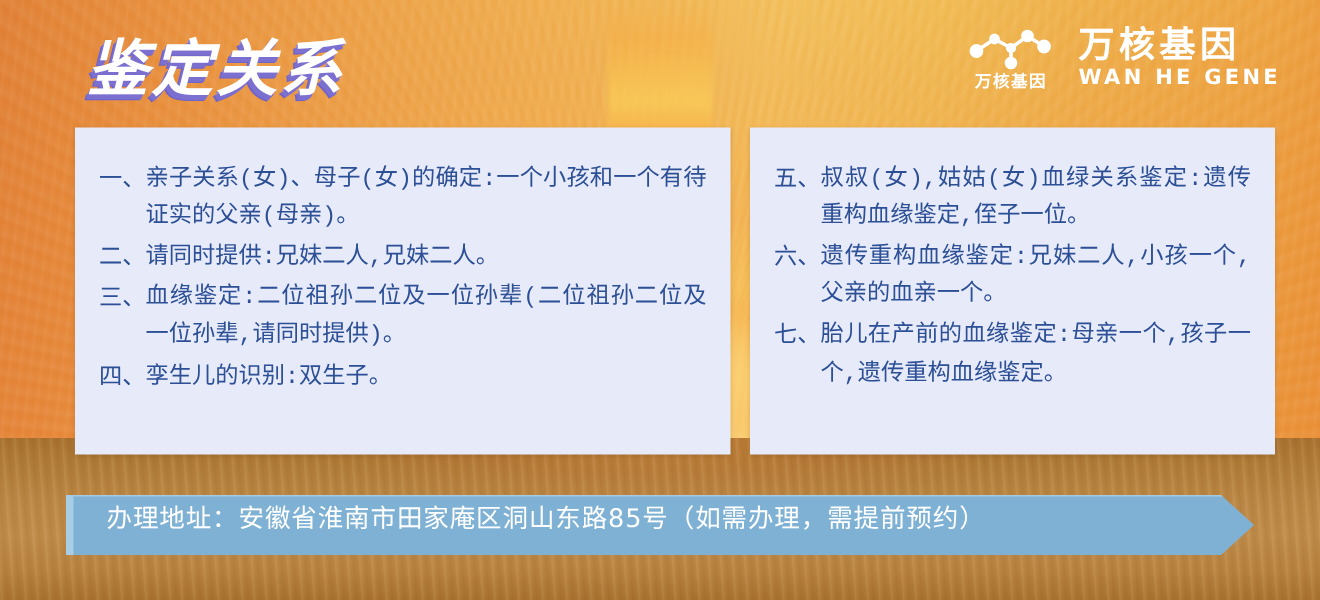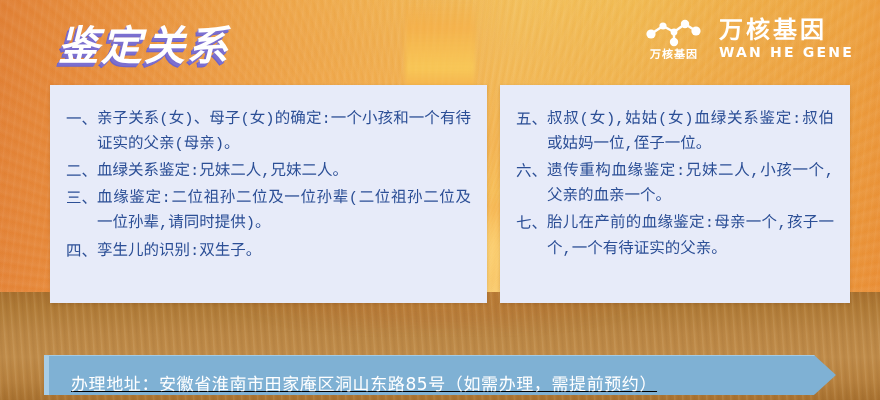--- a/index.html
+++ b/index.html
@@ -257,33 +257,32 @@
   .item-text {
     flex: 1 1 auto;
     text-align: justify;
     font-family: Liberation Mono, monospace;
   }
 
   
   .ribbon {
     position: absolute;
     left: 44px;
-    top: 355px;
+    top: 330px;
     width: 792px;
     height: 40px;
     background: #7fb1d4;
     border-left: 5px solid #a8cde6;
     border-top: 1px solid #a5cbe4;
     box-sizing: border-box;
     display: flex;
-    align-items: flex-end;
+    align-items: flex-start;
     -webkit-clip-path: polygon(0 0, calc(100% - 22px) 0, 100% 50%, calc(100% - 22px) 100%, 0 100%);
     clip-path: polygon(0 0, calc(100% - 22px) 0, 100% 50%, calc(100% - 22px) 100%, 0 100%);
     box-shadow: 0 2px 4px rgba(80,45,15,0.22);
-    text-decoration: underline;
   }
 
   .ribbon-text {
     color: #ffffff;
     font-size: 17px;
     letter-spacing: 0.6px;
     padding-left: 22px;
     white-space: nowrap;
   }
 </style>
@@ -340,44 +339,44 @@
 
   <div class="panels">
 
     <div class="panel panel-left">
       <div class="item">
         <span class="item-marker">一、</span>
         <span class="item-text">亲子关系(女)、母子(女)的确定:一个小孩和一个有待证实的父亲(母亲)。</span>
       </div>
       <div class="item">
         <span class="item-marker">二、</span>
-        <span class="item-text">血绿关系鉴定:兄妹二人,兄妹二人。</span>
+        <span class="item-text">请同时提供:兄妹二人,兄妹二人。</span>
       </div>
       <div class="item">
         <span class="item-marker">三、</span>
         <span class="item-text">血缘鉴定:二位祖孙二位及一位孙辈(二位祖孙二位及一位孙辈,请同时提供)。</span>
       </div>
       <div class="item">
         <span class="item-marker">四、</span>
         <span class="item-text">孪生儿的识别:双生子。</span>
       </div>
     </div>
 
     <div class="panel panel-right">
       <div class="item">
         <span class="item-marker">五、</span>
-        <span class="item-text">叔叔(女),姑姑(女)血绿关系鉴定:叔伯或姑妈一位,侄子一位。</span>
+        <span class="item-text">叔叔(女),姑姑(女)血绿关系鉴定:遗传重构血缘鉴定,侄子一位。</span>
       </div>
       <div class="item">
         <span class="item-marker">六、</span>
         <span class="item-text">遗传重构血缘鉴定:兄妹二人,小孩一个,父亲的血亲一个。</span>
       </div>
       <div class="item">
         <span class="item-marker">七、</span>
-        <span class="item-text">胎儿在产前的血缘鉴定:母亲一个,孩子一个,一个有待证实的父亲。</span>
+        <span class="item-text">胎儿在产前的血缘鉴定:母亲一个,孩子一个,遗传重构血缘鉴定。</span>
       </div>
     </div>
 
   </div>
 
   <div class="ribbon">
     <span class="ribbon-text">办理地址：安徽省淮南市田家庵区洞山东路85号（如需办理，需提前预约）</span>
   </div>
 
 </div>

